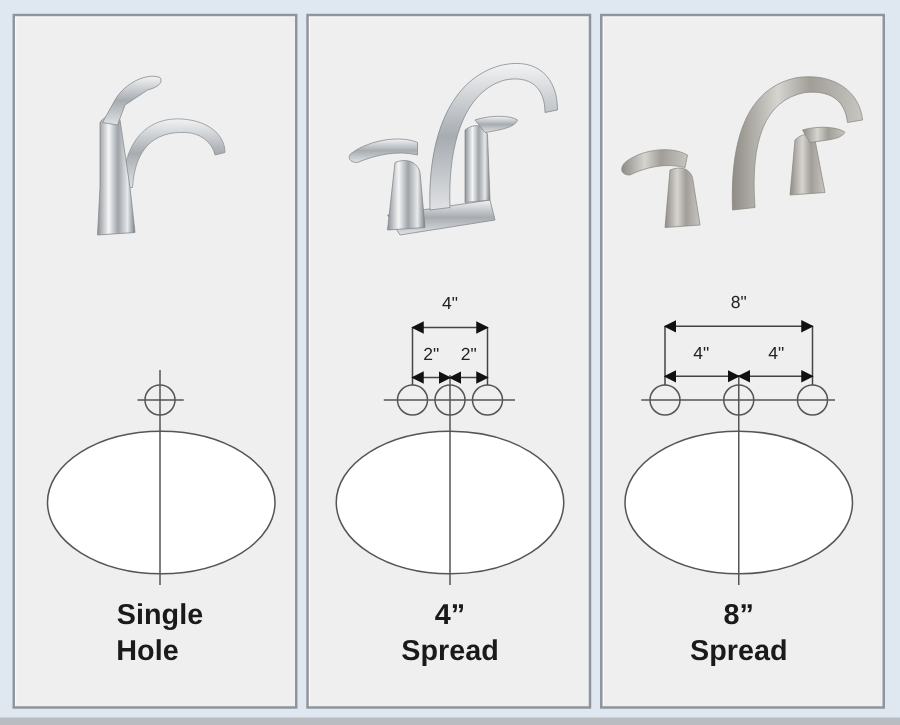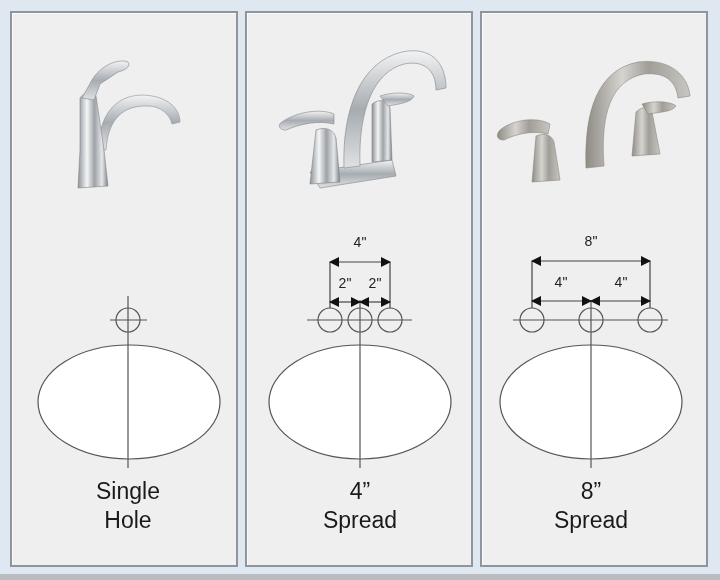--- a/index.html
+++ b/index.html
@@ -15,21 +15,21 @@
     border:2px solid #8e959c;
     box-sizing:border-box;
     box-shadow: inset 1px 1px 0 #fafafa;
   }
   #panel-0 { left:10px; width:228px; }
   #panel-1 { left:245px; width:228px; }
   #panel-2 { left:480px; width:228px; }
   svg.art { position:absolute; left:0; top:0; }
   .label {
     position:absolute; width:228px; text-align:center;
-    font-weight:normal; font-size:23px; line-height:28px; color:#1a1a1a;
+    font-weight:bold; font-size:23px; line-height:28px; color:#1a1a1a;
   }
 </style>
 </head>
 <body>
 
 <div class="bottom-band"></div>
 
 <div class="panel" id="panel-0"></div>
 
 <div class="panel" id="panel-1"></div>
@@ -141,19 +141,19 @@
     <text x="360" y="247">4"</text>
     <text x="345" y="288">2"</text>
     <text x="375" y="288">2"</text>
     <text x="591" y="246">8"</text>
     <text x="561" y="287">4"</text>
     <text x="621" y="287">4"</text>
   </g>
 </svg>
 
 <div class="label" style="left:14px; top:477px;">Single</div>
-<div class="label" style="left:14px; top:506px;">Hole</div>
+<div class="label" style="left:4px; top:506px;">Hole</div>
 
 <div class="label" style="left:246px; top:477px;">4”</div>
 <div class="label" style="left:246px; top:506px;">Spread</div>
 
 <div class="label" style="left:477px; top:477px;">8”</div>
 <div class="label" style="left:477px; top:506px;">Spread</div>
 
 </body></html>

